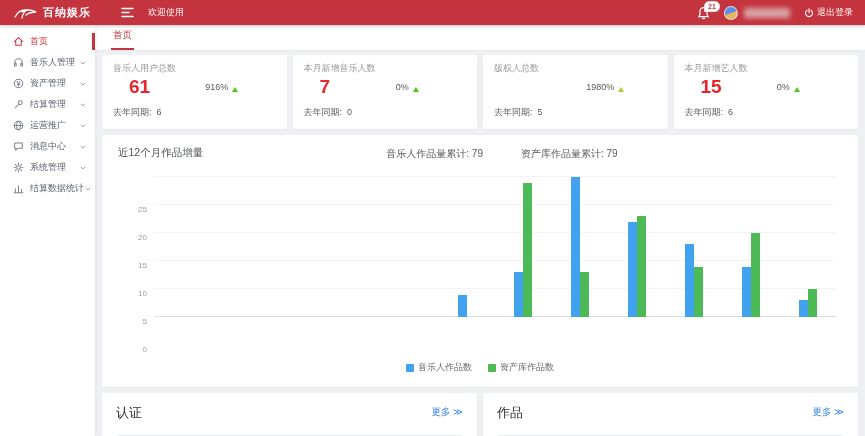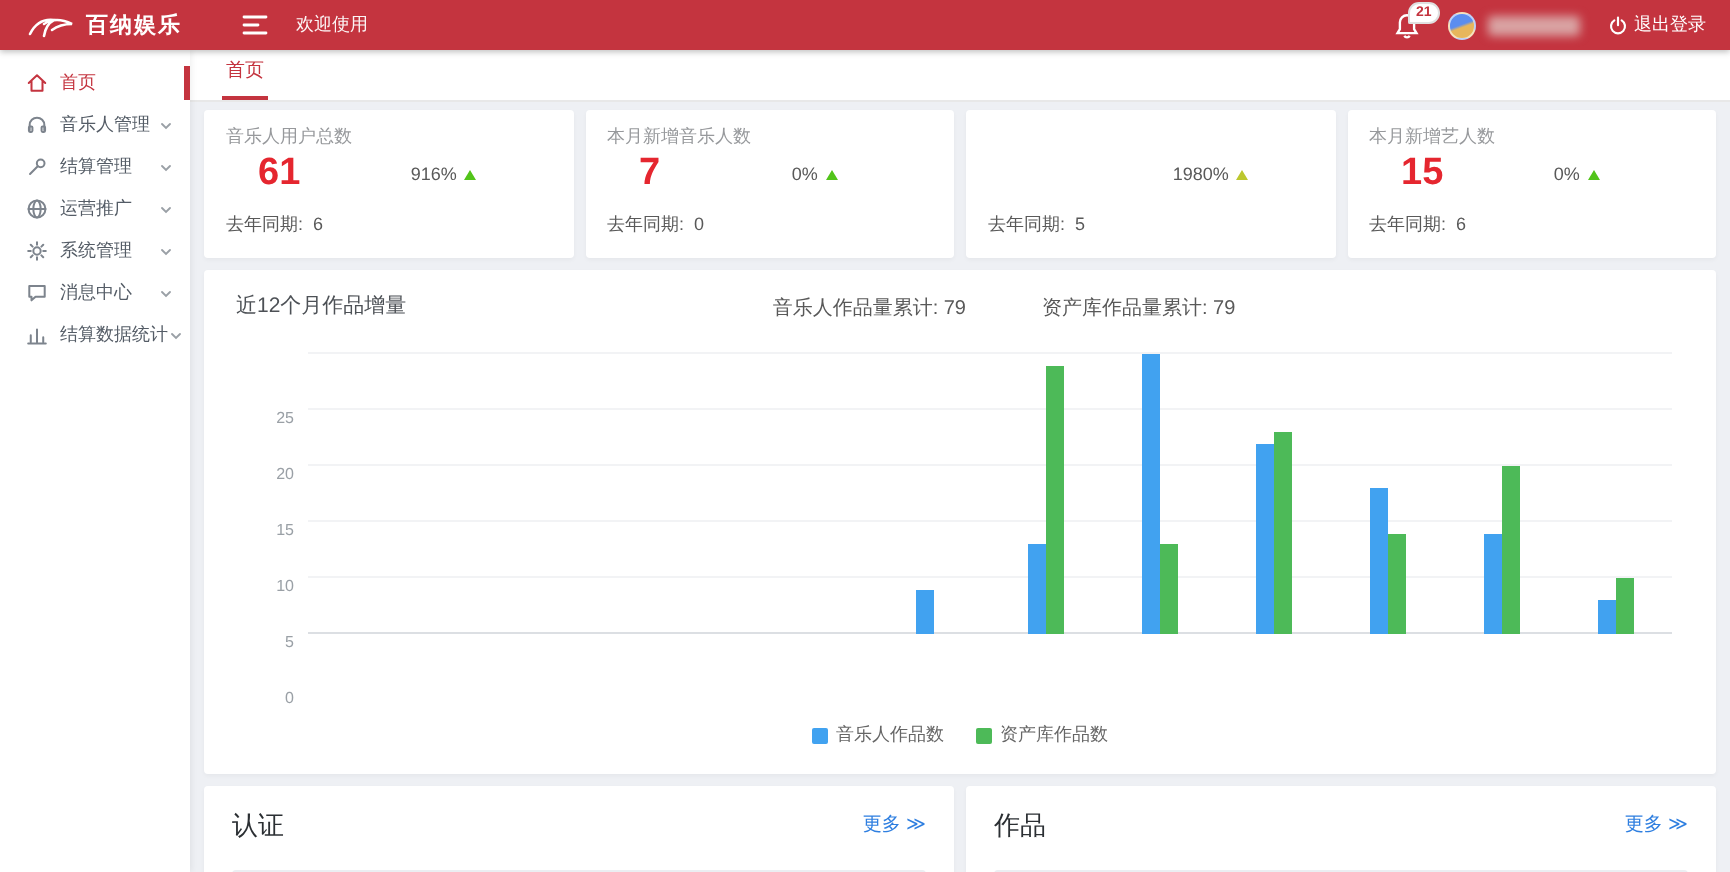--- a/index.html
+++ b/index.html
@@ -37,21 +37,21 @@
     border-bottom:1px solid #e8e8e8; display:flex; align-items:flex-end; z-index:4; }
   .tab { margin-left:16px; font-size:9.5px; color:#c4343f; padding:0 2px 6px;
     border-bottom:2px solid #c4343f; cursor:pointer; }
   
   .content { position:absolute; left:95px; right:0; top:51px; bottom:0; padding:4px 7px 0; }
   .cards { display:flex; gap:6px; }
   .card { flex:1; height:74px; background:#fff; border-radius:2px; position:relative;
     padding:7px 11px; box-shadow:0 1px 2px rgba(0,0,0,.04); }
   .card .t { font-size:9px; color:#97999c; }
   .card .v { font-size:19px; color:#e5262f; font-weight:bold; margin:1px 0 0 16px; }
-  .card .pct { position:absolute; left:56%; top:27px; font-size:9px; color:#595959; display:flex; align-items:center; }
+  .card .pct { position:absolute; left:56%; top:27px; font-size:9px; color:#595959; display:flex; align-items:flex-end; }
   .caret-up { width:0; height:0; border-left:3.5px solid transparent; border-right:3.5px solid transparent;
     border-bottom:5px solid #52c41a; margin-left:4px; }
   .card .ly { position:absolute; left:11px; bottom:10px; font-size:9px; color:#595959; }
   
   .chartcard { margin-top:6px; background:#fff; border-radius:2px; height:252px; position:relative;
     box-shadow:0 1px 2px rgba(0,0,0,.04); }
   .ctitle { position:absolute; left:16px; top:11px; font-size:10.5px; color:#4d5156; }
   .csums { position:absolute; top:12px; left:0; right:0; display:flex; justify-content:center; gap:38px;
     font-size:10px; color:#595959;padding-left:44px; }
   .plot { position:absolute; left:52px; right:22px; top:42px; bottom:70px; }
@@ -132,20 +132,34 @@
       <span class="lbl">音乐人管理</span>
       <span class="chev">
         <svg width="8" height="8" viewBox="0 0 12 12" fill="none" stroke="currentColor" stroke-width="1.4" stroke-linecap="round">
           <path d="M3 4.5 L6 7.5 L9 4.5"></path>
         </svg>
       </span>
     </div>
     <div class="sitem">
       <span class="ic">
         <svg width="11" height="11" viewBox="0 0 12 12" fill="none" stroke="currentColor" stroke-width="1.1" stroke-linecap="round" stroke-linejoin="round">
+          <circle cx="6" cy="6" r="4.6"></circle>
+          <path d="M4.4 4 L6 6.2 L7.6 4 M6 6.2 V8.6 M4.7 7 H7.3"></path>
+        </svg>
+      </span>
+      <span class="lbl">资产管理</span>
+      <span class="chev">
+        <svg width="8" height="8" viewBox="0 0 12 12" fill="none" stroke="currentColor" stroke-width="1.4" stroke-linecap="round">
+          <path d="M3 4.5 L6 7.5 L9 4.5"></path>
+        </svg>
+      </span>
+    </div>
+    <div class="sitem">
+      <span class="ic">
+        <svg width="11" height="11" viewBox="0 0 12 12" fill="none" stroke="currentColor" stroke-width="1.1" stroke-linecap="round" stroke-linejoin="round">
           <path d="M2.2 9.8 L6.4 5.6"></path>
           <circle cx="8" cy="4" r="2.1"></circle>
         </svg>
       </span>
       <span class="lbl">结算管理</span>
       <span class="chev">
         <svg width="8" height="8" viewBox="0 0 12 12" fill="none" stroke="currentColor" stroke-width="1.4" stroke-linecap="round">
           <path d="M3 4.5 L6 7.5 L9 4.5"></path>
         </svg>
       </span>
@@ -161,38 +175,38 @@
       <span class="lbl">运营推广</span>
       <span class="chev">
         <svg width="8" height="8" viewBox="0 0 12 12" fill="none" stroke="currentColor" stroke-width="1.4" stroke-linecap="round">
           <path d="M3 4.5 L6 7.5 L9 4.5"></path>
         </svg>
       </span>
     </div>
     <div class="sitem">
       <span class="ic">
         <svg width="11" height="11" viewBox="0 0 12 12" fill="none" stroke="currentColor" stroke-width="1.1" stroke-linecap="round" stroke-linejoin="round">
+          <path d="M1.8 2.2 H10.2 V8 H5.2 L3 10 V8 H1.8 Z"></path>
+        </svg>
+      </span>
+      <span class="lbl">消息中心</span>
+      <span class="chev">
+        <svg width="8" height="8" viewBox="0 0 12 12" fill="none" stroke="currentColor" stroke-width="1.4" stroke-linecap="round">
+          <path d="M3 4.5 L6 7.5 L9 4.5"></path>
+        </svg>
+      </span>
+    </div>
+    <div class="sitem">
+      <span class="ic">
+        <svg width="11" height="11" viewBox="0 0 12 12" fill="none" stroke="currentColor" stroke-width="1.1" stroke-linecap="round" stroke-linejoin="round">
           <circle cx="6" cy="6" r="2"></circle>
           <path d="M6 1.2 V2.6 M6 9.4 V10.8 M1.2 6 H2.6 M9.4 6 H10.8 M2.6 2.6 L3.6 3.6 M8.4 8.4 L9.4 9.4 M9.4 2.6 L8.4 3.6 M3.6 8.4 L2.6 9.4"></path>
         </svg>
       </span>
       <span class="lbl">系统管理</span>
-      <span class="chev">
-        <svg width="8" height="8" viewBox="0 0 12 12" fill="none" stroke="currentColor" stroke-width="1.4" stroke-linecap="round">
-          <path d="M3 4.5 L6 7.5 L9 4.5"></path>
-        </svg>
-      </span>
-    </div>
-    <div class="sitem">
-      <span class="ic">
-        <svg width="11" height="11" viewBox="0 0 12 12" fill="none" stroke="currentColor" stroke-width="1.1" stroke-linecap="round" stroke-linejoin="round">
-          <path d="M1.8 2.2 H10.2 V8 H5.2 L3 10 V8 H1.8 Z"></path>
-        </svg>
-      </span>
-      <span class="lbl">消息中心</span>
       <span class="chev">
         <svg width="8" height="8" viewBox="0 0 12 12" fill="none" stroke="currentColor" stroke-width="1.4" stroke-linecap="round">
           <path d="M3 4.5 L6 7.5 L9 4.5"></path>
         </svg>
       </span>
     </div>
     <div class="sitem">
       <span class="ic">
         <svg width="11" height="11" viewBox="0 0 12 12" fill="none" stroke="currentColor" stroke-width="1.1" stroke-linecap="round" stroke-linejoin="round">
           <path d="M2.6 9.8 V6.2 M6 9.8 V3 M9.4 9.8 V7.2 M1.2 10.6 H10.8"></path>
@@ -219,20 +233,21 @@
         <div class="pct">916%<span class="caret-up" style="border-bottom-color:#52c41a"></span></div>
         <div class="ly">去年同期:&nbsp; 6</div>
       </div>
       <div class="card">
         <div class="t">本月新增音乐人数</div>
         <div class="v">7</div>
         <div class="pct">0%<span class="caret-up" style="border-bottom-color:#52c41a"></span></div>
         <div class="ly">去年同期:&nbsp; 0</div>
       </div>
       <div class="card">
+        <div class="t">版权人总数</div>
         <div class="pct">1980%<span class="caret-up" style="border-bottom-color:#bcc72e"></span></div>
         <div class="ly">去年同期:&nbsp; 5</div>
       </div>
       <div class="card">
         <div class="t">本月新增艺人数</div>
         <div class="v">15</div>
         <div class="pct">0%<span class="caret-up" style="border-bottom-color:#52c41a"></span></div>
         <div class="ly">去年同期:&nbsp; 6</div>
       </div>
     </div>

